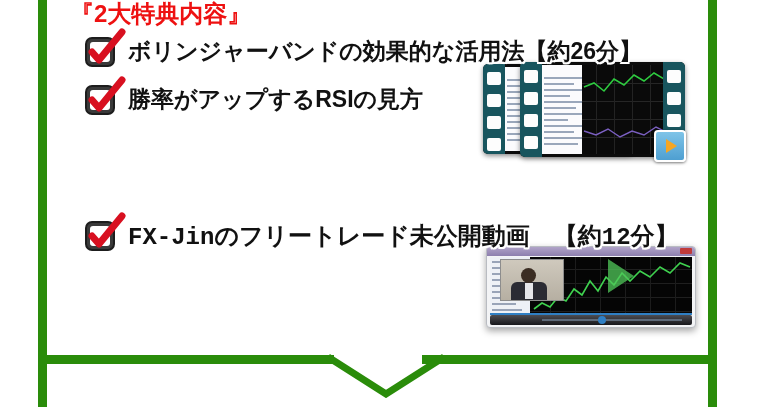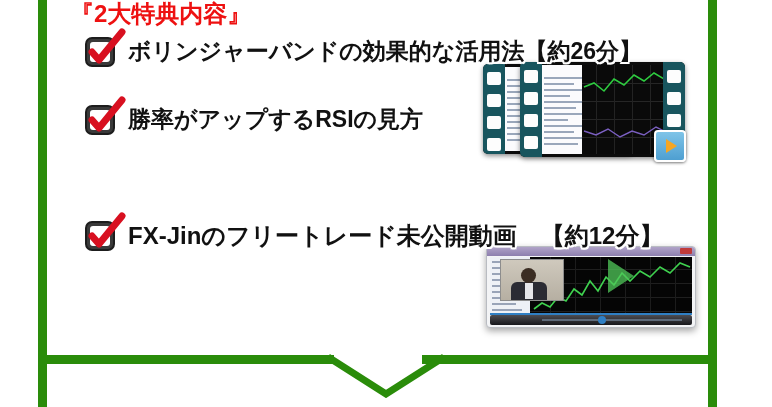--- a/index.html
+++ b/index.html
@@ -30,38 +30,38 @@
     font-weight:bold;
     white-space:nowrap;
     letter-spacing:0px;
   }
   .heading-1{left:70px;top:-2px;font-size:24px;}
   .heading-2{left:70px;top:174px;font-size:24px;}
 
   
   .row{position:absolute;display:flex;align-items:flex-start;white-space:nowrap;}
   .row-1{left:84px;top:36px;}
-  .row-2{left:84px;top:84px;margin-top:20px;}
+  .row-2{left:84px;top:84px;}
   .row-3{left:84px;top:220px;}
 
   .cbox{position:relative;width:32px;height:32px;flex:0 0 32px;margin-right:12px;}
   .cbox svg{position:absolute;left:-2px;top:-9px;}
 
   .row-label{
     font-size:23px;
     font-weight:bold;
     color:#111111;
     letter-spacing:0px;
     position:relative;
     z-index:6;
     text-shadow:
       2px 0 0 #fff, -2px 0 0 #fff, 0 2px 0 #fff, 0 -2px 0 #fff,
       1.5px 1.5px 0 #fff, -1.5px 1.5px 0 #fff, 1.5px -1.5px 0 #fff, -1.5px -1.5px 0 #fff;
   }
-  .row-3 .row-label{font-size:24px;}
+  .row-3 .row-label{font-size:24px;font-family:Liberation Mono, monospace;}
 
   .dur-float{
     position:absolute;
     font-size:23px;
     font-weight:bold;
     color:#111111;
     z-index:7;
     white-space:nowrap;
     text-shadow:
       2.5px 0 0 #fff, -2.5px 0 0 #fff, 0 2.5px 0 #fff, 0 -2.5px 0 #fff,

